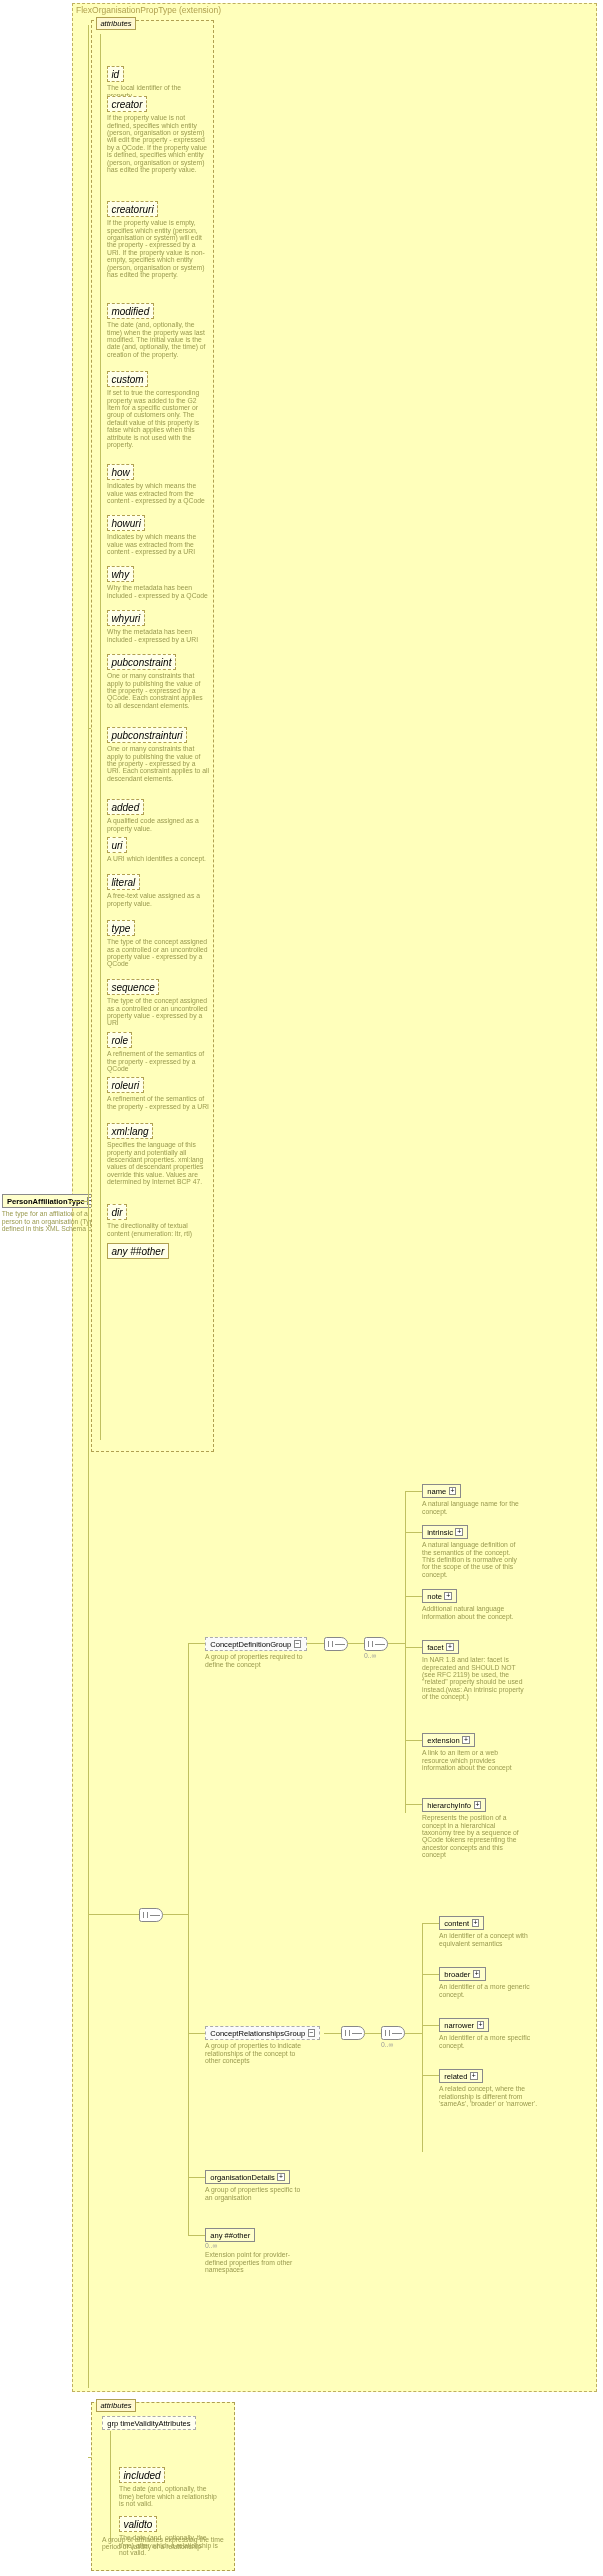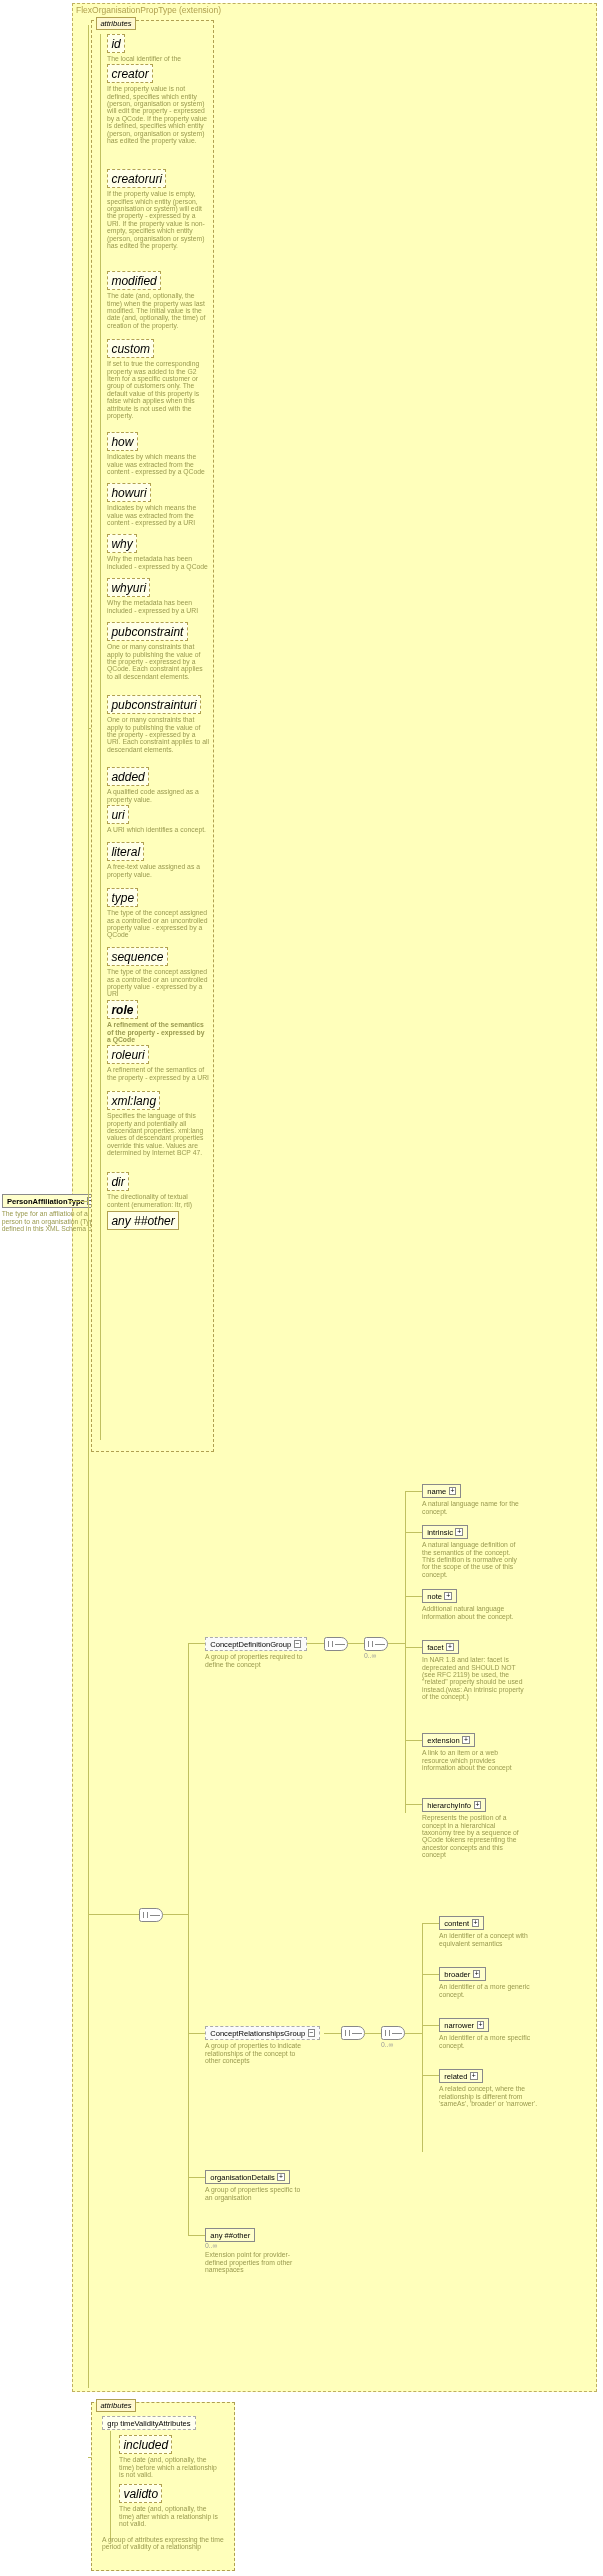--- a/index.html
+++ b/index.html
@@ -2,21 +2,21 @@
 <html style="font-size:13.6px"><head>
 <meta charset="utf-8">
 <style>
 * { box-sizing: border-box; }
 body { margin: 0; padding: 0; background: #fff; font-family: Arial, sans-serif; font-size: 7.6px; color: #000; width: 603px; }
 .canvas { position: relative; width: 603px; height: 2576px; }
 .node { position: absolute; }
 .elem-box { border: 0.8px solid #8a8a8a; background: #ffffcc; padding: 1.7px 4.2px; display: inline-flex; align-items: center; white-space: nowrap; font-size: 7.6px; }
 .elem-box.bold { font-weight: bold; border-width: 1.7px; }
 .group-box { border: 0.8px dashed #aaa; background: #fafafa; padding: 1.7px 4.2px; display: inline-flex; align-items: center; font-size: 7.6px; }
-.attr-box { border: 0.8px dashed #b0a050; background: #ffffe8; padding: 1.7px 3.4px; display: inline-block; font-size: 12px; font-style: italic; }
+.attr-box { border: 0.8px dashed #b0a050; background: #ffffe8; padding: 1.7px 3.4px; display: inline-block; font-size: 10px; font-style: italic; margin-top: 32px; }
 .attr-outer { border: 0.8px dashed #b0a050; background: #ffffbb; position: absolute; }
 .attr-label { border: 0.8px solid #b0a050; background: #fff8d0; padding: 0.8px 3.4px; font-size: 7.6px; font-style: italic; white-space: nowrap; }
 .desc { color: #9a9a50; font-size: 6.8px; width: 102px; line-height: 1.1; margin-top: 1.7px; }
 .ext-title { color: #b0a050; font-size: 8.5px; }
 .expander { width: 7.6px; height: 7.6px; border: 0.8px solid #888; background: #fff; font-size: 6.8px; line-height: 6px; text-align: center; display: inline-block; margin-left: 2.5px; cursor: pointer; }
 .line { position: absolute; background: #c0c060; }
 .line.h { height: 0.8px; }
 .line.v { width: 0.8px; }
 .compositor { position: absolute; width: 24px; height: 13.6px; border: 0.8px solid #888; background: #fff; border-radius: 2.5px 6.8px 6.8px 2.5px; }
 .compositor::before { content: ""; position: absolute; left: 2.5px; top: 2.5px; width: 3.4px; height: 6.8px; border-left: 0.8px solid #888; border-right: 0.8px solid #888; }
@@ -120,21 +120,21 @@
 <div class="node" style="left:107px; top:888px;">
   <div class="attr-box"><span>type</span></div>
   <div class="desc">The type of the concept assigned as a controlled or an uncontrolled property value - expressed by a QCode</div>
 </div>
 
 <div class="node" style="left:107px; top:947px;">
   <div class="attr-box"><span>sequence</span></div>
   <div class="desc">The type of the concept assigned as a controlled or an uncontrolled property value - expressed by a URI</div>
 </div>
 
-<div class="node" style="left:107px; top:1000px;font-weight:bold;">
+<div class="node" style="left:107px; top:1000px;">
   <div class="attr-box"><span>role</span></div>
   <div class="desc">A refinement of the semantics of the property - expressed by a QCode</div>
 </div>
 
 <div class="node" style="left:107px; top:1045px;">
   <div class="attr-box"><span>roleuri</span></div>
   <div class="desc">A refinement of the semantics of the property - expressed by a URI</div>
 </div>
 
 <div class="node" style="left:107px; top:1091px;">

